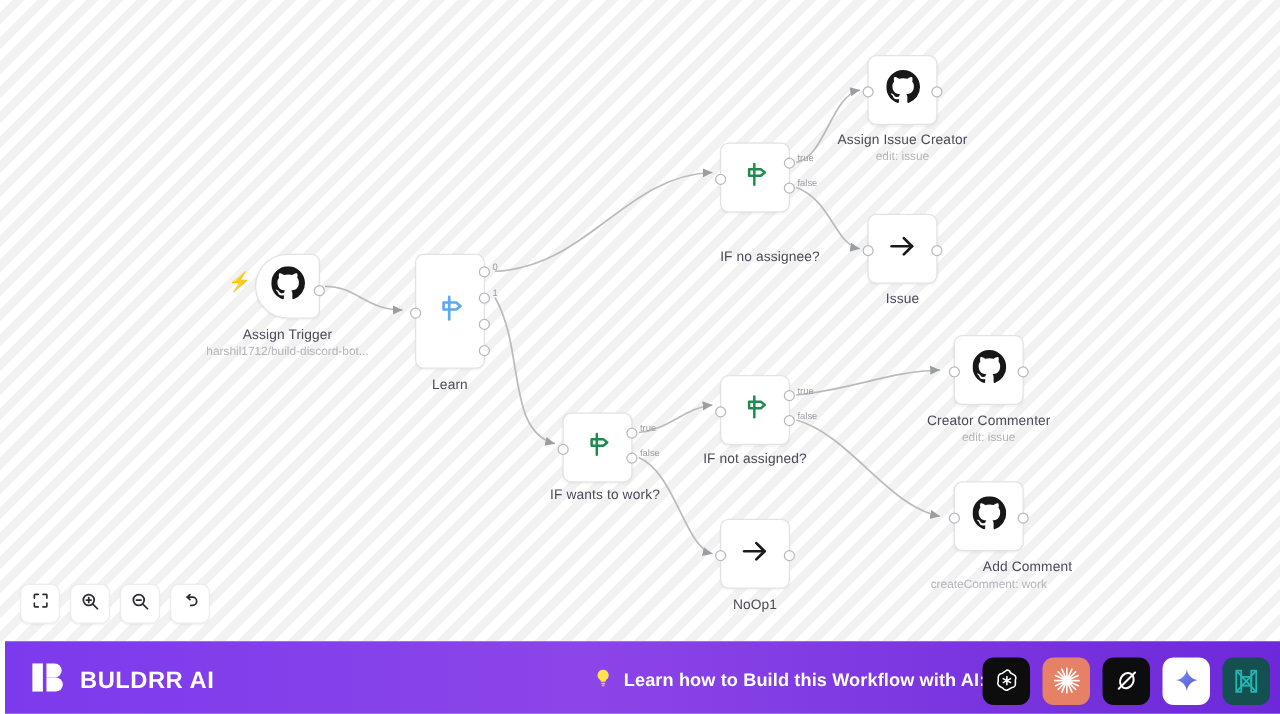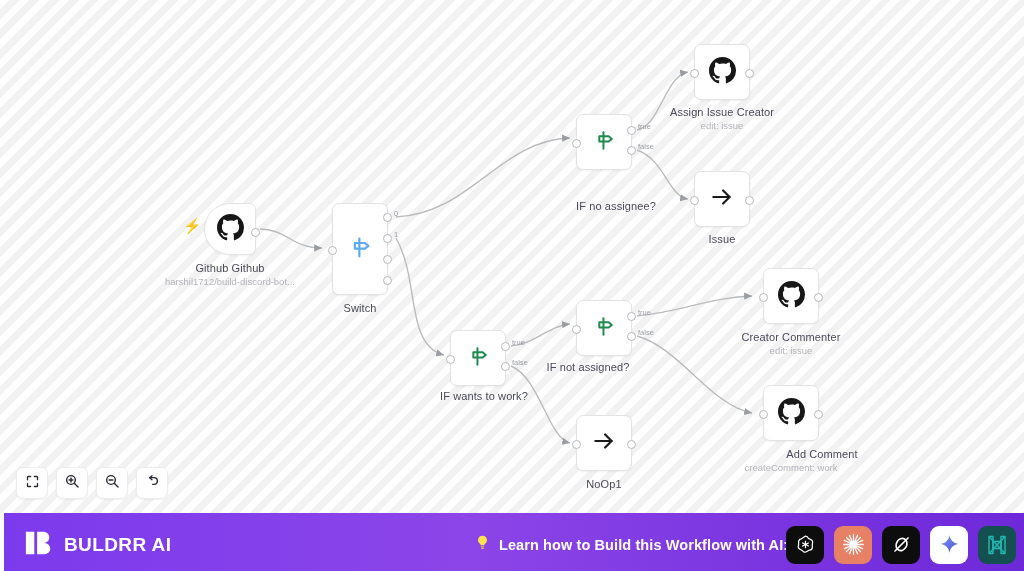--- a/index.html
+++ b/index.html
@@ -151,39 +151,39 @@
           1.08.58 1.23.82.72 1.21 1.87.87 2.33.66.07-.52.28-.87.51-1.07-1.78-.2-3.64-.89-3.64-3.95
           0-.87.31-1.59.82-2.15-.08-.2-.36-1.02.08-2.12 0 0 .67-.21 2.2.82a7.42 7.42 0 0 1 2-.27c.68 0
           1.36.09 2 .27 1.53-1.04 2.2-.82 2.2-.82.44 1.1.16 1.92.08 2.12.51.56.82 1.27.82 2.15 0
           3.07-1.87 3.75-3.65 3.95.29.25.54.73.54 1.48 0 1.07-.01 1.93-.01 2.2 0 .21.15.46.55.38A8.01
           8.01 0 0 0 16 8c0-4.42-3.58-8-8-8z"></path>
         </svg>
       </span>
       <span class="bolt" style="left:-22px; top:14px;">⚡</span>
       <span class="port" style="right:-5px; top:23.5px;"></span>
     </div>
-    <div class="node-label" style="left:230px; top:262px;">Github Github</div>
+    <div class="node-label" style="left:230px; top:262px;">Assign Trigger</div>
     <div class="node-sub" style="left:230px; top:276px;">harshil1712/build-discord-bot...</div>
 
     <div class="node" style="left:332px; top:203px; width:56px; height:92px;">
       <span class="ico">
         <svg width="27" height="27" viewBox="0 0 24 24" fill="none" stroke="#5aa9f2" stroke-width="1.9" stroke-linecap="round" stroke-linejoin="round">
           <path d="M11 4v16"></path>
           <path d="M7 8h9l3 2.6L16 13H7z"></path>
         </svg>
       </span>
       <span class="port" style="left:-5px; top:41.5px;"></span>
       <span class="port" style="right:-5px; top:9px;"></span>
       <span class="port" style="right:-5px; top:30px;"></span>
       <span class="port" style="right:-5px; top:51px;"></span>
       <span class="port" style="right:-5px; top:72px;"></span>
     </div>
     <div class="port-label" style="left:394px; top:209px;">0</div>
     <div class="port-label" style="left:394px; top:230px;">1</div>
-    <div class="node-label" style="left:360px; top:302px;">Switch</div>
+    <div class="node-label" style="left:360px; top:302px;">Learn</div>
 
     <div class="node" style="left:576px; top:114px; width:56px; height:56px;">
       <span class="ico">
         <svg width="25" height="25" viewBox="0 0 24 24" fill="none" stroke="#1f8a4d" stroke-width="1.9" stroke-linecap="round" stroke-linejoin="round">
           <path d="M11 4v16"></path>
           <path d="M7 8h9l3 2.6L16 13H7z"></path>
         </svg>
       </span>
       <span class="port" style="left:-5px; top:23.5px;"></span>
       <span class="port" style="right:-5px; top:11px;"></span>
@@ -244,21 +244,21 @@
           <path d="M11 4v16"></path>
           <path d="M7 8h9l3 2.6L16 13H7z"></path>
         </svg>
       </span>
       <span class="port" style="left:-5px; top:23.5px;"></span>
       <span class="port" style="right:-5px; top:11px;"></span>
       <span class="port" style="right:-5px; top:31px;"></span>
     </div>
     <div class="port-label" style="left:638px; top:308px;">true</div>
     <div class="port-label" style="left:638px; top:328px;">false</div>
-    <div class="node-label" style="left:588px; top:361px;">IF not assigned?</div>
+    <div class="node-label" style="left:604px; top:361px;">IF not assigned?</div>
 
     <div class="node" style="left:763px; top:268px; width:56px; height:56px;">
       <span class="ico">
         <svg width="27" height="27" viewBox="0 0 16 16" fill="#181717">
           <path d="M8 0C3.58 0 0 3.58 0 8c0 3.54 2.29 6.53 5.47 7.59.4.07.55-.17.55-.38
           0-.19-.01-.82-.01-1.49-2.01.37-2.53-.49-2.69-.94-.09-.23-.48-.94-.82-1.13-.28-.15-.68-.52-.01-.53.63-.01
           1.08.58 1.23.82.72 1.21 1.87.87 2.33.66.07-.52.28-.87.51-1.07-1.78-.2-3.64-.89-3.64-3.95
           0-.87.31-1.59.82-2.15-.08-.2-.36-1.02.08-2.12 0 0 .67-.21 2.2.82a7.42 7.42 0 0 1 2-.27c.68 0
           1.36.09 2 .27 1.53-1.04 2.2-.82 2.2-.82.44 1.1.16 1.92.08 2.12.51.56.82 1.27.82 2.15 0
           3.07-1.87 3.75-3.65 3.95.29.25.54.73.54 1.48 0 1.07-.01 1.93-.01 2.2 0 .21.15.46.55.38A8.01

